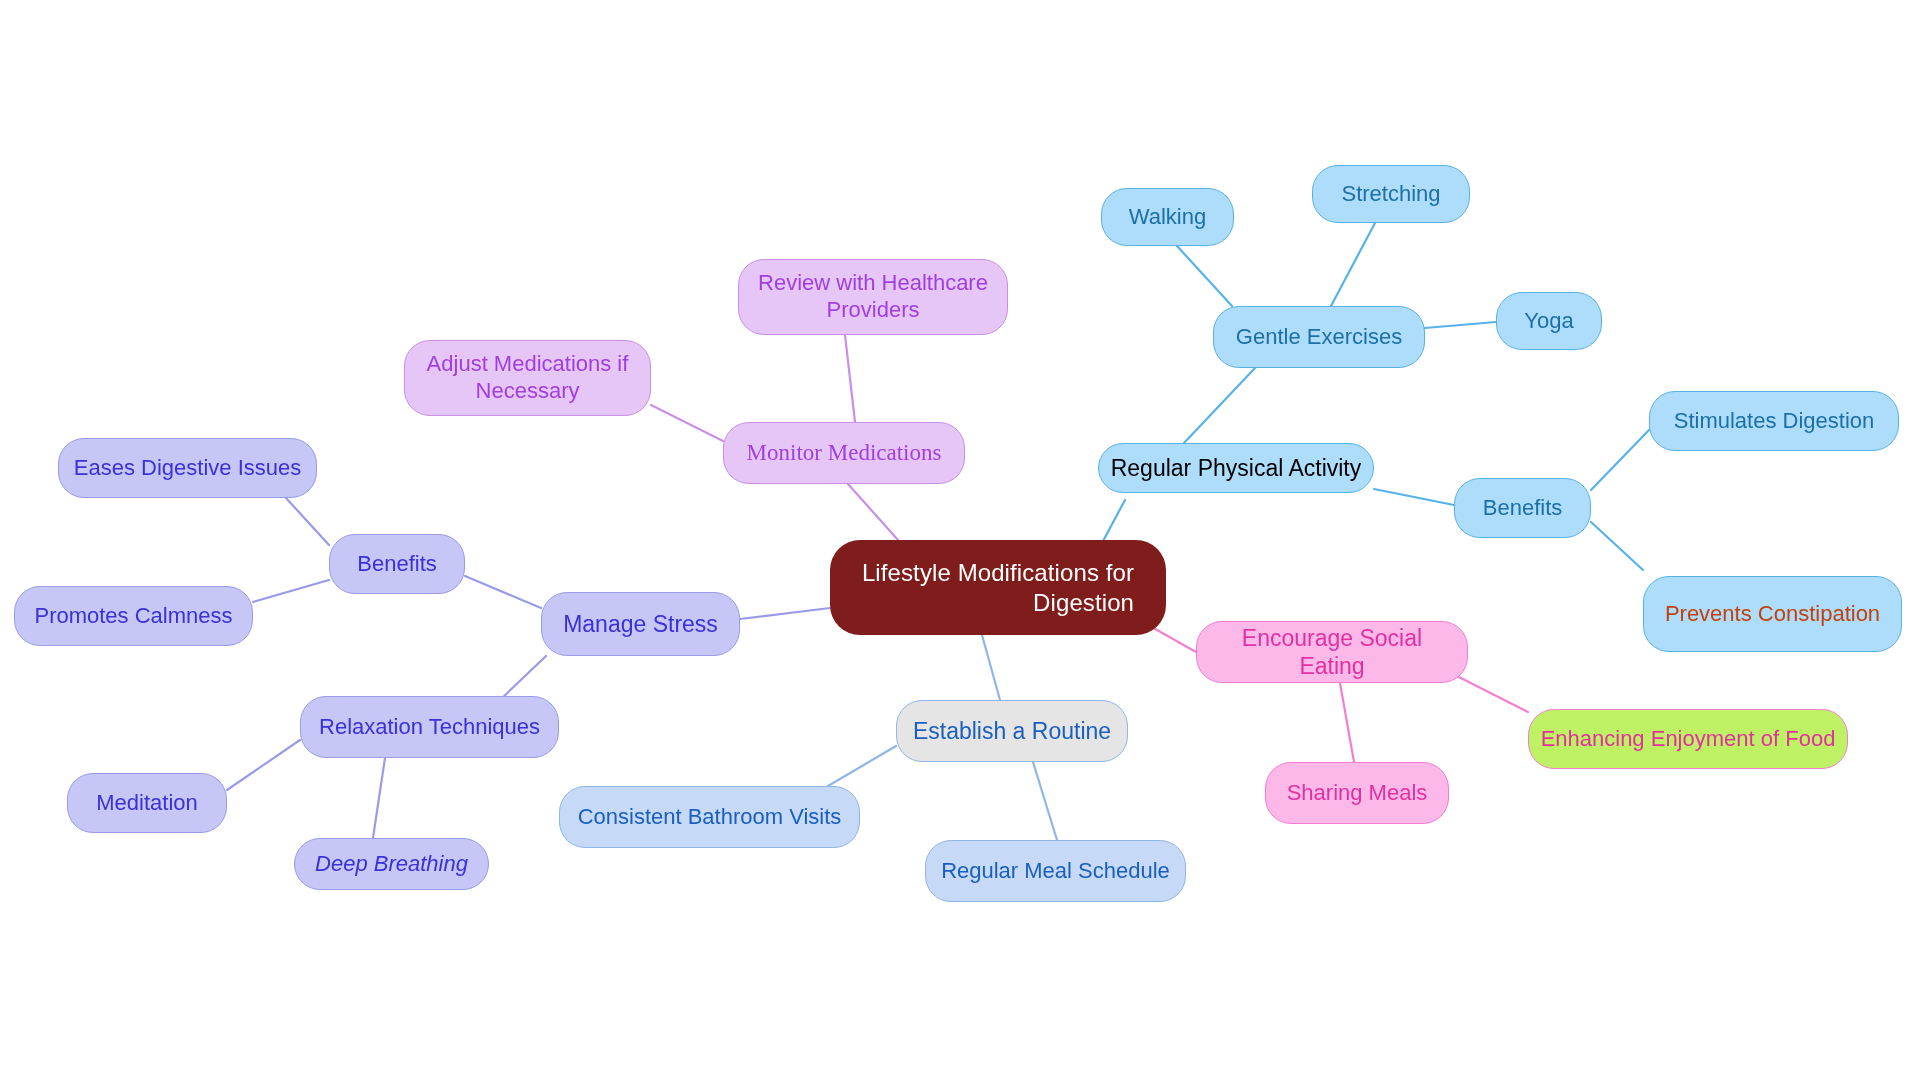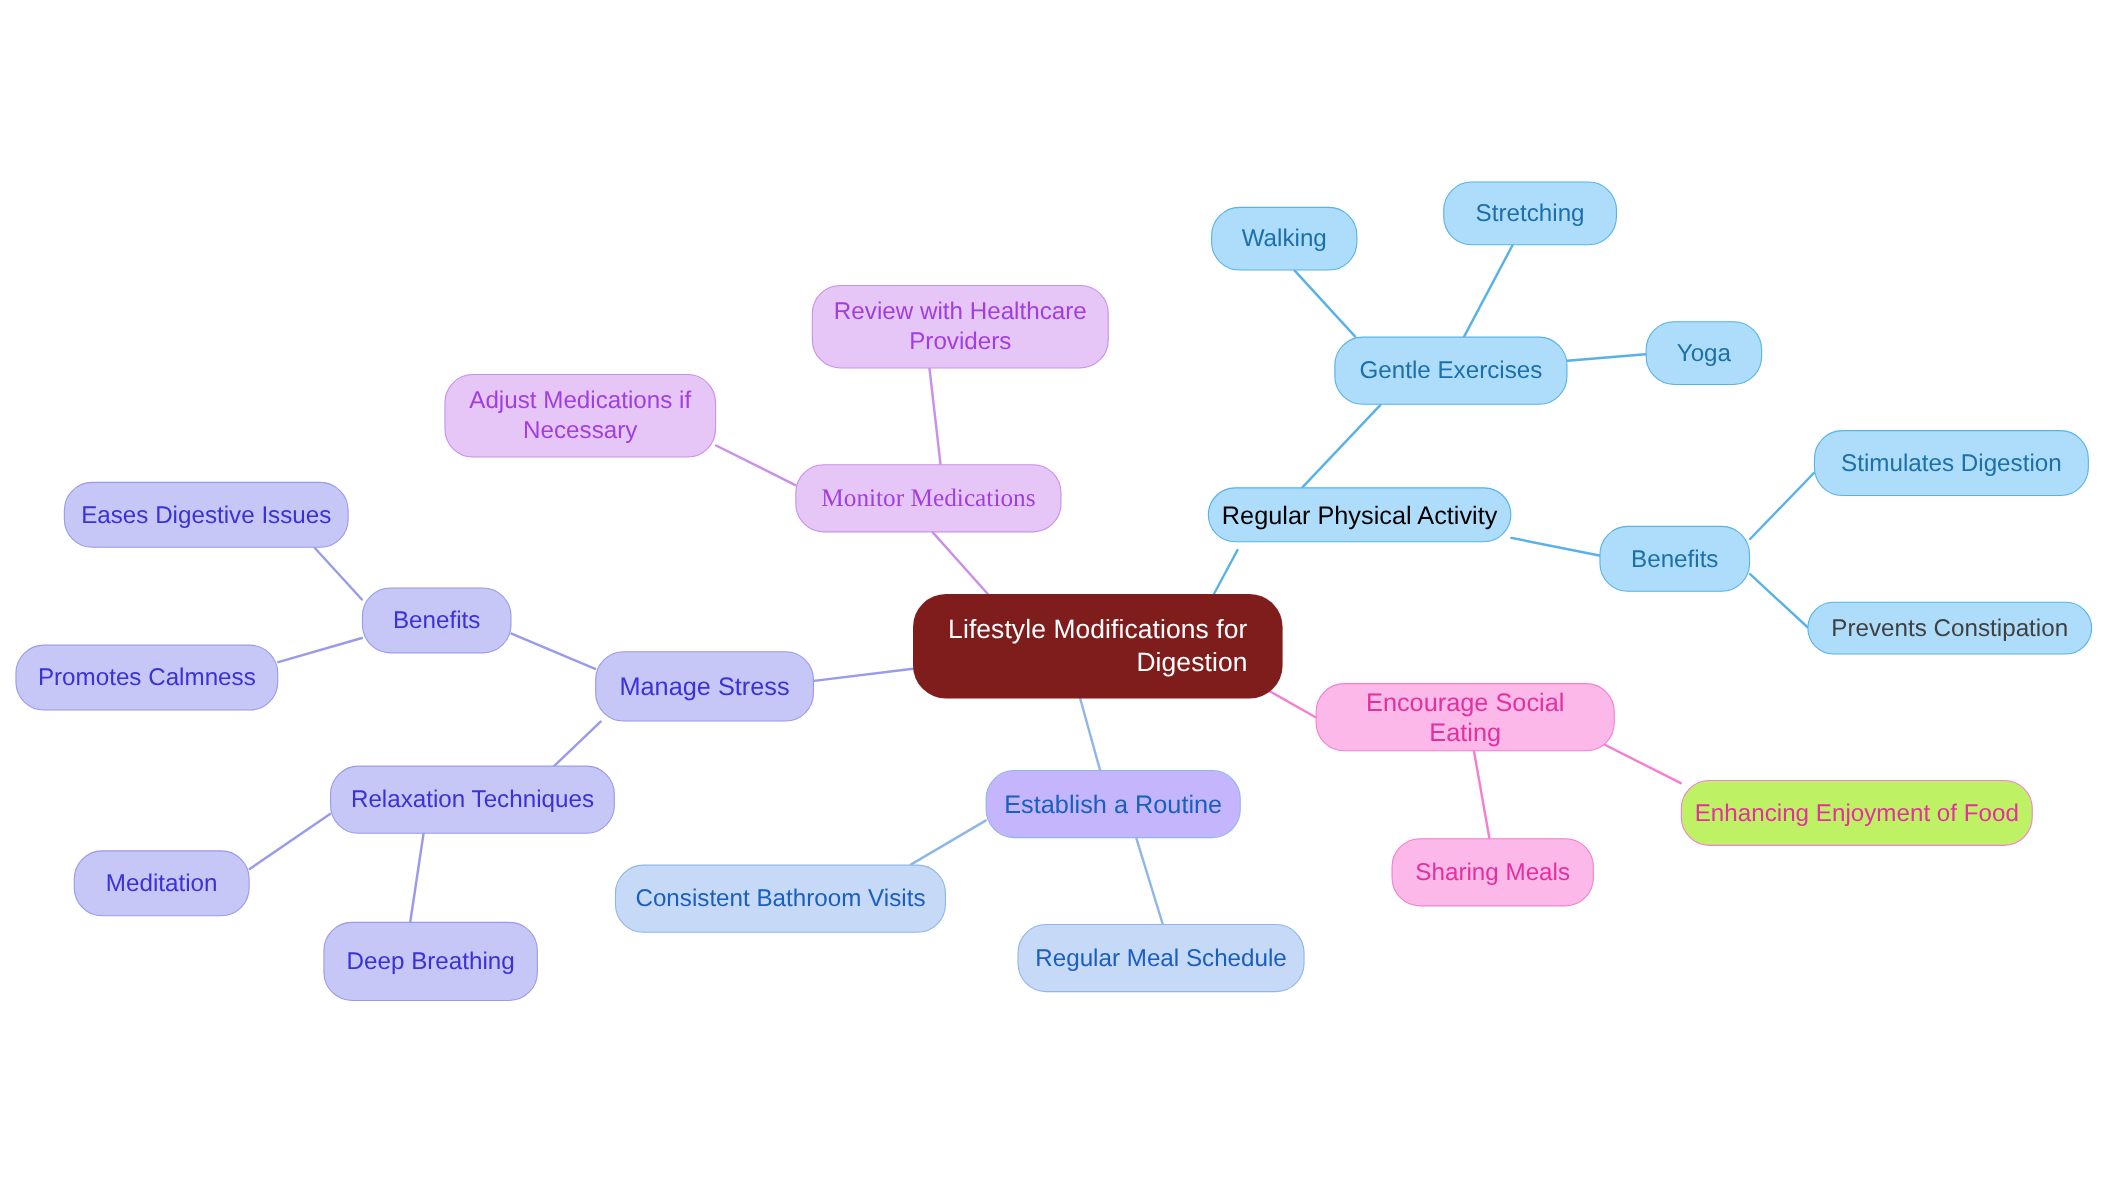--- a/index.html
+++ b/index.html
@@ -84,33 +84,33 @@
   <div id="node-layer">
       <div class="node node-root" style="left: 830px; top: 540px; width: 336px; height: 95px; background: #7f1d1d; border-color: rgb(15, 21, 32); color: rgb(255, 255, 255); text-align: right;">Lifestyle Modifications for
 Digestion</div>
       <div class="node node-branch" style="left: 1098px; top: 443px; width: 276px; height: 50px; background: rgb(174, 221, 251); border-color: rgb(87, 178, 232); color: #000000;">Regular Physical Activity</div>
       <div class="node node-leaf" style="left: 1213px; top: 306px; width: 212px; height: 62px; background: rgb(174, 221, 251); border-color: rgb(87, 178, 232); color: rgb(28, 111, 168);">Gentle Exercises</div>
       <div class="node node-leaf" style="left: 1101px; top: 188px; width: 133px; height: 58px; background: rgb(174, 221, 251); border-color: rgb(87, 178, 232); color: rgb(28, 111, 168);">Walking</div>
       <div class="node node-leaf" style="left: 1312px; top: 165px; width: 158px; height: 58px; background: rgb(174, 221, 251); border-color: rgb(87, 178, 232); color: rgb(28, 111, 168);">Stretching</div>
       <div class="node node-leaf" style="left: 1496px; top: 292px; width: 106px; height: 58px; background: rgb(174, 221, 251); border-color: rgb(87, 178, 232); color: rgb(28, 111, 168);">Yoga</div>
       <div class="node node-leaf" style="left: 1454px; top: 478px; width: 137px; height: 60px; background: rgb(174, 221, 251); border-color: rgb(87, 178, 232); color: rgb(28, 111, 168);">Benefits</div>
       <div class="node node-leaf" style="left: 1649px; top: 391px; width: 250px; height: 60px; background: rgb(174, 221, 251); border-color: rgb(87, 178, 232); color: rgb(28, 111, 168);">Stimulates Digestion</div>
-      <div class="node node-leaf" style="left: 1643px; top: 547px; width: 259px; height: 48px; background: rgb(174, 221, 251); border-color: rgb(87, 178, 232); color: #404040;">Prevents Constipation</div>
+      <div class="node node-leaf" style="left: 1643px; top: 576px; width: 259px; height: 76px; background: rgb(174, 221, 251); border-color: rgb(87, 178, 232); color: #c2410c;">Prevents Constipation</div>
       <div class="node node-branch" style="left: 541px; top: 592px; width: 199px; height: 64px; background: rgb(198, 198, 247); border-color: rgb(154, 154, 234); color: rgb(58, 49, 216);">Manage Stress</div>
       <div class="node node-leaf" style="left: 329px; top: 534px; width: 136px; height: 60px; background: rgb(198, 198, 247); border-color: rgb(154, 154, 234); color: rgb(58, 49, 216);">Benefits</div>
       <div class="node node-leaf" style="left: 58px; top: 438px; width: 259px; height: 60px; background: rgb(198, 198, 247); border-color: rgb(154, 154, 234); color: rgb(58, 49, 216);">Eases Digestive Issues</div>
       <div class="node node-leaf" style="left: 14px; top: 586px; width: 239px; height: 60px; background: rgb(198, 198, 247); border-color: rgb(154, 154, 234); color: rgb(58, 49, 216);">Promotes Calmness</div>
       <div class="node node-leaf" style="left: 300px; top: 696px; width: 259px; height: 62px; background: rgb(198, 198, 247); border-color: rgb(154, 154, 234); color: rgb(58, 49, 216);">Relaxation Techniques</div>
       <div class="node node-leaf" style="left: 67px; top: 773px; width: 160px; height: 60px; background: rgb(198, 198, 247); border-color: rgb(154, 154, 234); color: rgb(58, 49, 216);">Meditation</div>
-      <div class="node node-leaf" style="left: 294px; top: 838px; width: 195px; height: 72px; background: rgb(198, 198, 247); border-color: rgb(154, 154, 234); color: rgb(58, 49, 216);">Deep Breathing</div>
+      <div class="node node-leaf" style="left: 294px; top: 838px; width: 195px; height: 52px; background: rgb(198, 198, 247); border-color: rgb(154, 154, 234); color: rgb(58, 49, 216); font-style: italic;">Deep Breathing</div>
       <div class="node node-branch" style="left: 723px; top: 422px; width: 242px; height: 62px; background: rgb(230, 198, 247); border-color: rgb(202, 143, 232); color: rgb(161, 62, 224); font-family: Liberation Serif, serif;">Monitor Medications</div>
       <div class="node node-leaf" style="left: 738px; top: 259px; width: 270px; height: 76px; background: rgb(230, 198, 247); border-color: rgb(202, 143, 232); color: rgb(161, 62, 224);">Review with Healthcare
 Providers</div>
       <div class="node node-leaf" style="left: 404px; top: 340px; width: 247px; height: 76px; background: rgb(230, 198, 247); border-color: rgb(202, 143, 232); color: rgb(161, 62, 224);">Adjust Medications if
 Necessary</div>
-      <div class="node node-branch" style="left: 896px; top: 700px; width: 232px; height: 62px; background: #c4b5fd; border-color: rgb(143, 182, 232); color: rgb(26, 95, 190);">Establish a Routine</div>
+      <div class="node node-branch" style="left: 896px; top: 700px; width: 232px; height: 62px; background: #e5e5e5; border-color: rgb(143, 182, 232); color: rgb(26, 95, 190);">Establish a Routine</div>
       <div class="node node-leaf" style="left: 559px; top: 786px; width: 301px; height: 62px; background: rgb(198, 217, 247); border-color: rgb(143, 182, 232); color: rgb(26, 95, 190);">Consistent Bathroom Visits</div>
       <div class="node node-leaf" style="left: 925px; top: 840px; width: 261px; height: 62px; background: rgb(198, 217, 247); border-color: rgb(143, 182, 232); color: rgb(26, 95, 190);">Regular Meal Schedule</div>
       <div class="node node-branch" style="left: 1196px; top: 621px; width: 272px; height: 62px; background: rgb(251, 184, 232); border-color: rgb(244, 127, 210); color: rgb(228, 48, 159);">Encourage Social Eating</div>
       <div class="node node-leaf" style="left: 1265px; top: 762px; width: 184px; height: 62px; background: rgb(251, 184, 232); border-color: rgb(244, 127, 210); color: rgb(228, 48, 159);">Sharing Meals</div>
       <div class="node node-leaf" style="left: 1528px; top: 709px; width: 320px; height: 60px; background: #bef264; border-color: rgb(244, 127, 210); color: rgb(228, 48, 159);">Enhancing Enjoyment of Food</div>
     </div>
 </div>
 
 </body></html>

